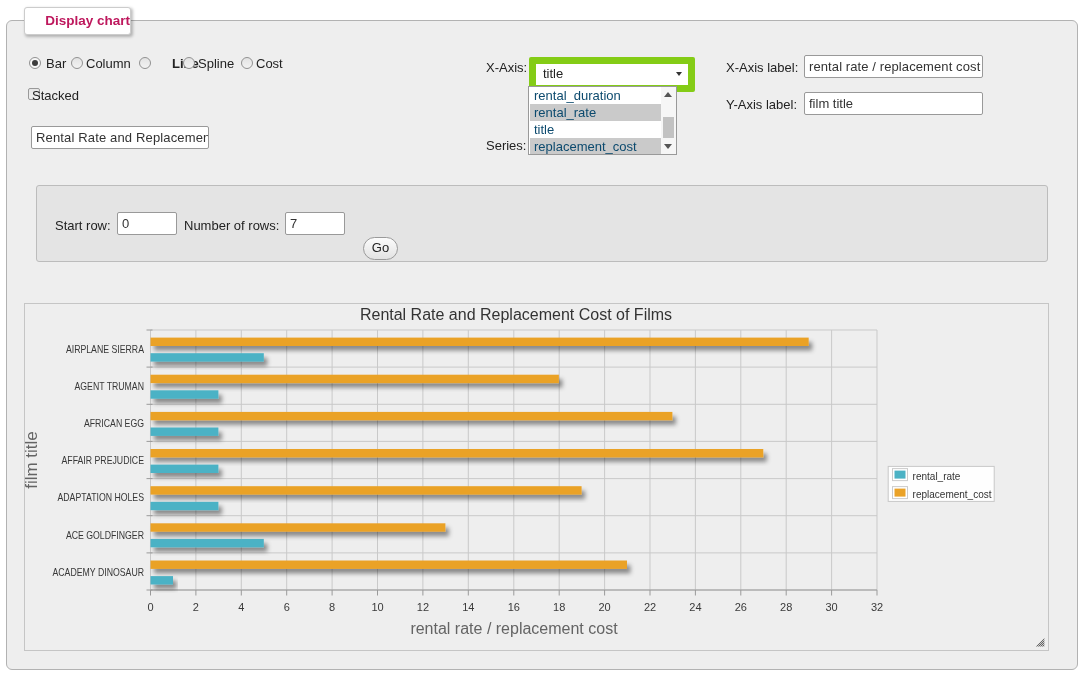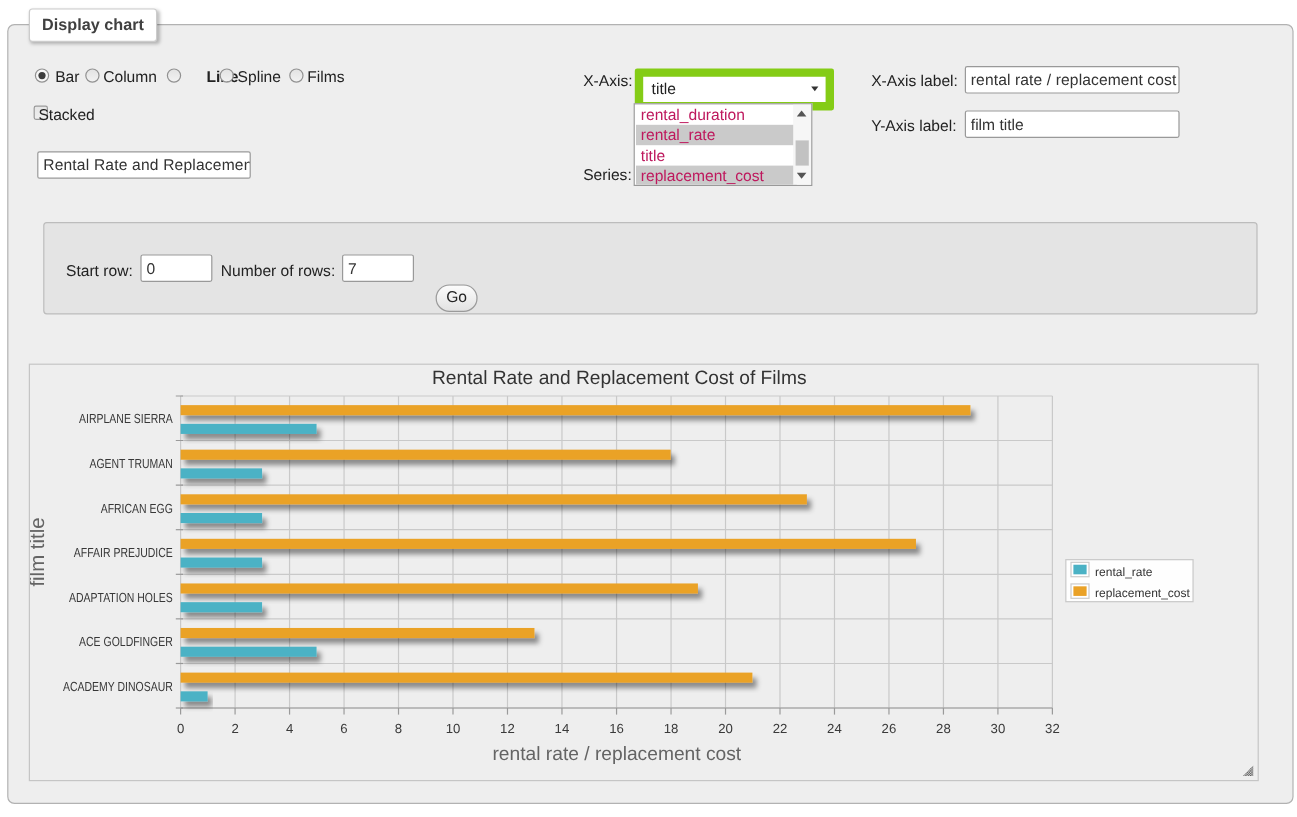--- a/index.html
+++ b/index.html
@@ -5,21 +5,21 @@
 <style>
 * { margin:0; padding:0; box-sizing:content-box; }
 html,body { width:1081px; height:681px; background:#ffffff;
   font-family:"Liberation Sans", sans-serif; font-size:13px; color:#222;
   position:relative; overflow:hidden; }
 .abs { position:absolute; }
 .fieldset { left:6px; top:20px; width:1070px; height:648px;
   border:1px solid #b2b2b2; border-radius:6px; background:#eeeeee; }
 .legendbox { left:24px; top:7px; width:105px; height:26px; background:#ffffff;
   border:1px solid #cccccc; border-radius:3px; box-shadow:1.5px 1.5px 3px rgba(0,0,0,0.25);
-  font-weight:bold; font-size:13.5px; color:#404040; text-align:center; line-height:26px; }
+  font-weight:bold; font-size:13.5px; color:#be185d; text-align:right; line-height:26px; }
 .rad { width:10px; height:10px; border:1px solid #919191; border-radius:50%;
   background:linear-gradient(#e3e3e3,#f2f2f2); display:inline-block; position:absolute; }
 .rad.sel::after { content:""; position:absolute; left:2px; top:2px; width:6px; height:6px;
   border-radius:50%; background:#3d3d3d; }
 .rad.sel { background:#f7f7f7; }
 .chk { width:10px; height:10px; border:1px solid #999999; border-radius:2px;
   background:linear-gradient(#e6e6e6,#efefef); position:absolute; }
 .lbl { position:absolute; font-size:13px; color:#222; white-space:nowrap; }
 .inp { position:absolute; background:#ffffff; border:1px solid #999999; border-radius:2px;
   font-size:13px; color:#333; line-height:21px; padding-left:4px; white-space:nowrap;
@@ -29,21 +29,21 @@
 .gobtn { left:363px; top:213px; width:33px; height:21px; border:1px solid #9a9a9a;
   border-radius:11.5px; background:linear-gradient(#fcfcfc,#e2e2e2);
   font-size:13px; color:#222; text-align:center; line-height:20px;margin-top:24px; }
 .chartpanel { left:24px; top:303px; width:1023px; height:346px; background:#eeeeee;
   border:1px solid #c5c5c5; }
 .selectbox { left:529px; top:57px; width:152px; height:21px; background:#ffffff;
   border:7px solid #84cc16; border-radius:2px; }
 .listbox { left:528px; top:86px; width:147px; height:67px; background:#ffffff;
   border:1px solid #999999; overflow:hidden; }
 .li { position:absolute; left:1px; width:130px; height:17px; line-height:17px;
-  padding-left:4px; font-size:13px; color:#be185d; }
+  padding-left:4px; font-size:13px; color:#0c4a6e; }
 .li.sel { background:#cacaca; }
 .sb { position:absolute; right:0; top:0; width:15px; height:67px; background:#f6f6f6; }
 .sbthumb { position:absolute; left:1.5px; width:11px; background:#c2c2c2; }
 .arrow-up { position:absolute; left:3px; width:0; height:0;
   border-left:4.5px solid transparent; border-right:4.5px solid transparent;
   border-bottom:5.5px solid #555; }
 .arrow-dn { position:absolute; left:3px; width:0; height:0;
   border-left:4.5px solid transparent; border-right:4.5px solid transparent;
   border-top:5.5px solid #555; }
 </style>
@@ -54,21 +54,21 @@
 
 <span class="rad sel" style="left:29px; top:57px;"></span>
 <span class="lbl" style="left:46px; top:56px;">Bar</span>
 <span class="rad" style="left:71px; top:57px;"></span>
 <span class="lbl" style="left:86px; top:56px;text-align:center;">Column</span>
 <span class="rad" style="left:139px; top:57px;"></span>
 <span class="lbl" style="left:172px; top:56px;font-weight:bold;">Line</span>
 <span class="rad" style="left:183px; top:57px;"></span>
 <span class="lbl" style="left:198px; top:56px;text-align:right;">Spline</span>
 <span class="rad" style="left:241px; top:57px;"></span>
-<span class="lbl" style="left:256px; top:56px;">Films</span>
+<span class="lbl" style="left:256px; top:56px;">Cost</span>
 
 <span class="chk" style="left:28px; top:88px;"></span>
 <span class="lbl" style="left:32px; top:88px;">Stacked</span>
 
 <div class="inp" style="left:31px; top:126px; width:172px; height:21px; letter-spacing:0.15px;">Rental Rate and Replacement Cost of Films</div>
 
 <span class="lbl" style="left:486px; top:60px;">X-Axis:</span>
 <div class="abs selectbox">
     <span style="position:absolute;left:7px;top:2px;font-size:13px;color:#222;">title</span>
 <span style="position:absolute;right:6px;top:8px;width:0;height:0;border-left:3px solid transparent;border-right:3px solid transparent;border-top:4px solid #333;"></span>

